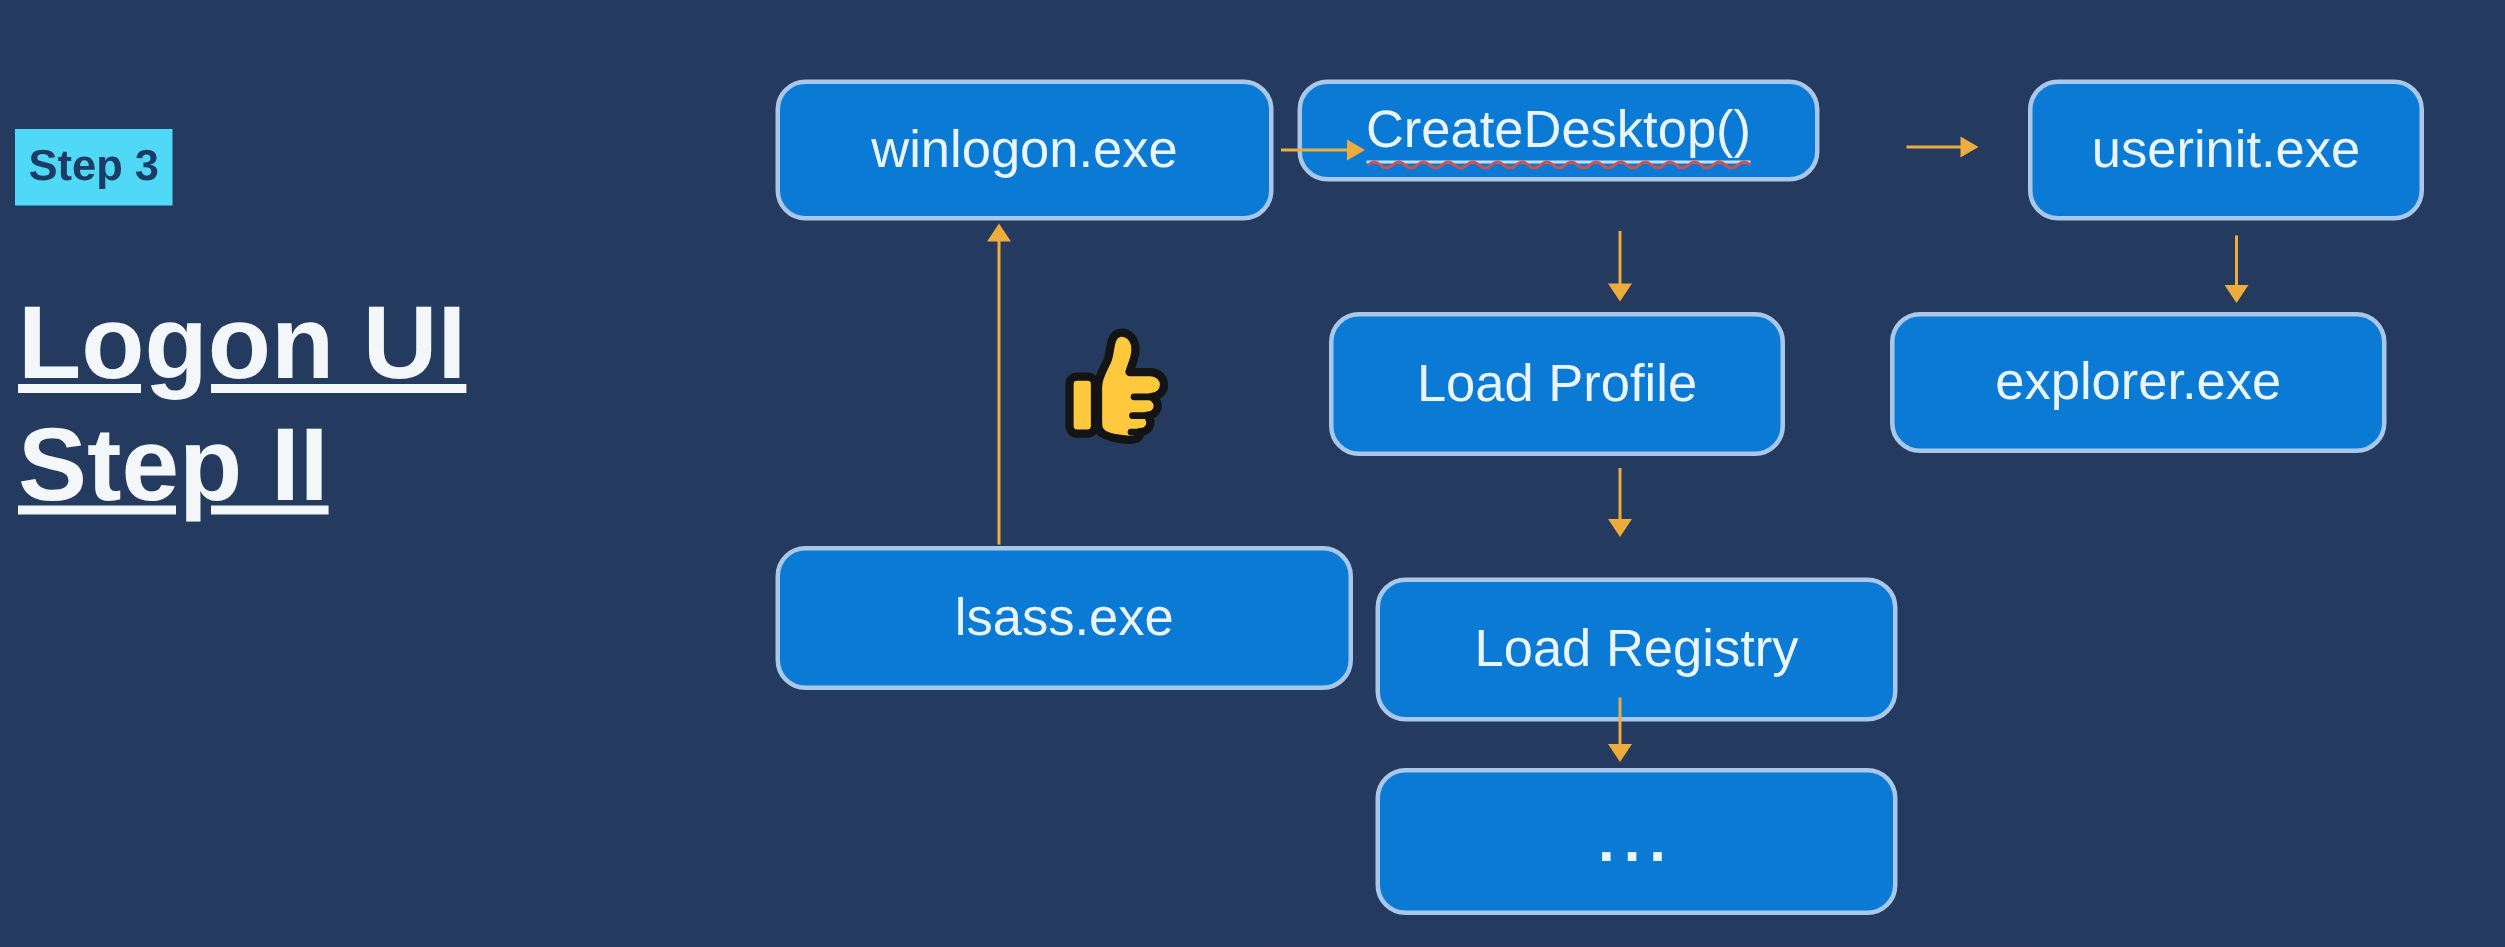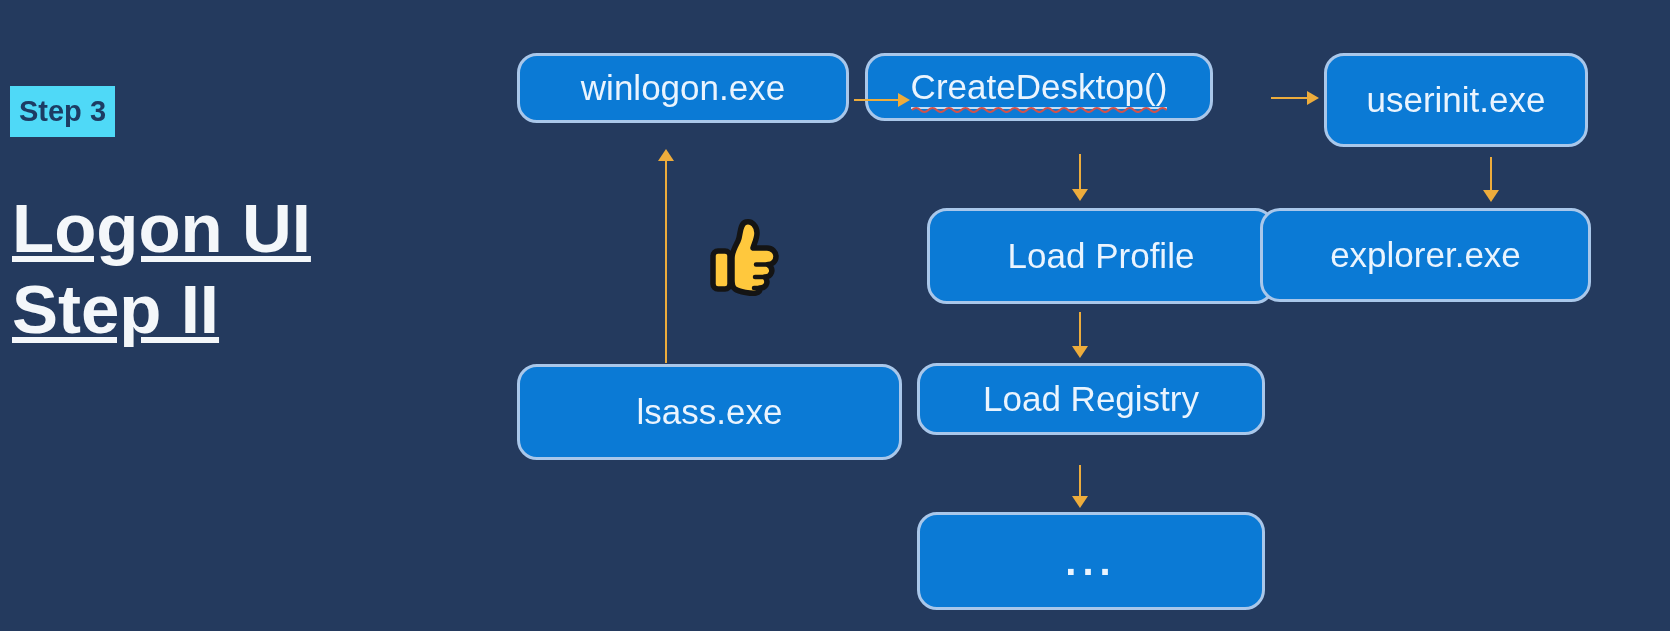--- a/index.html
+++ b/index.html
@@ -40,46 +40,46 @@
 </style>
 </head>
 <body>
 
 <div class="slide">
 
   <div class="badge">Step 3</div>
 
   <h1 class="title"><span>Logon UI</span><br><span>Step II</span></h1>
 
-  <div class="node" style="left:517px;top:53px;width:332px;height:70px">
+  <div class="node" style="left:517px;top:53px;width:332px;height:94px">
     <span class="node-inner"><span>winlogon.exe</span></span>
   </div>
 
   <div class="node" style="left:865px;top:53px;width:348px;height:68px">
     <span class="node-inner">
       <span class="underlined">CreateDesktop()</span>
       <svg class="squiggle" viewBox="0 0 250 7" preserveAspectRatio="none">
         <path d="M1 4 q4 -4 8 0 t8 0 t8 0 t8 0 t8 0 t8 0 t8 0 t8 0 t8 0 t8 0 t8 0 t8 0 t8 0 t8 0 t8 0 t8 0 t8 0 t8 0 t8 0 t8 0 t8 0 t8 0 t8 0 t8 0 t8 0 t8 0 t8 0 t8 0 t8 0 t8 0 t8 0" fill="none" stroke="#D0524C" stroke-width="2"></path>
       </svg>
     </span>
   </div>
 
-  <div class="node" style="left:1324px;top:53px;width:264px;height:94px">
+  <div class="node" style="left:1352px;top:53px;width:264px;height:94px">
     <span class="node-inner"><span>userinit.exe</span></span>
   </div>
 
-  <div class="node" style="left:927px;top:208px;width:348px;height:96px">
+  <div class="node" style="left:886px;top:208px;width:304px;height:96px">
     <span class="node-inner"><span>Load Profile</span></span>
   </div>
 
   <div class="node" style="left:1260px;top:208px;width:331px;height:94px">
     <span class="node-inner"><span>explorer.exe</span></span>
   </div>
 
-  <div class="node" style="left:917px;top:363px;width:348px;height:72px">
+  <div class="node" style="left:917px;top:385px;width:348px;height:96px">
     <span class="node-inner"><span>Load Registry</span></span>
   </div>
 
   <div class="node" style="left:517px;top:364px;width:385px;height:96px">
     <span class="node-inner"><span>lsass.exe</span></span>
   </div>
 
   <div class="node" style="left:917px;top:512px;width:348px;height:98px">
     <span class="node-inner"><span class="dots-label">...</span></span>
   </div>

